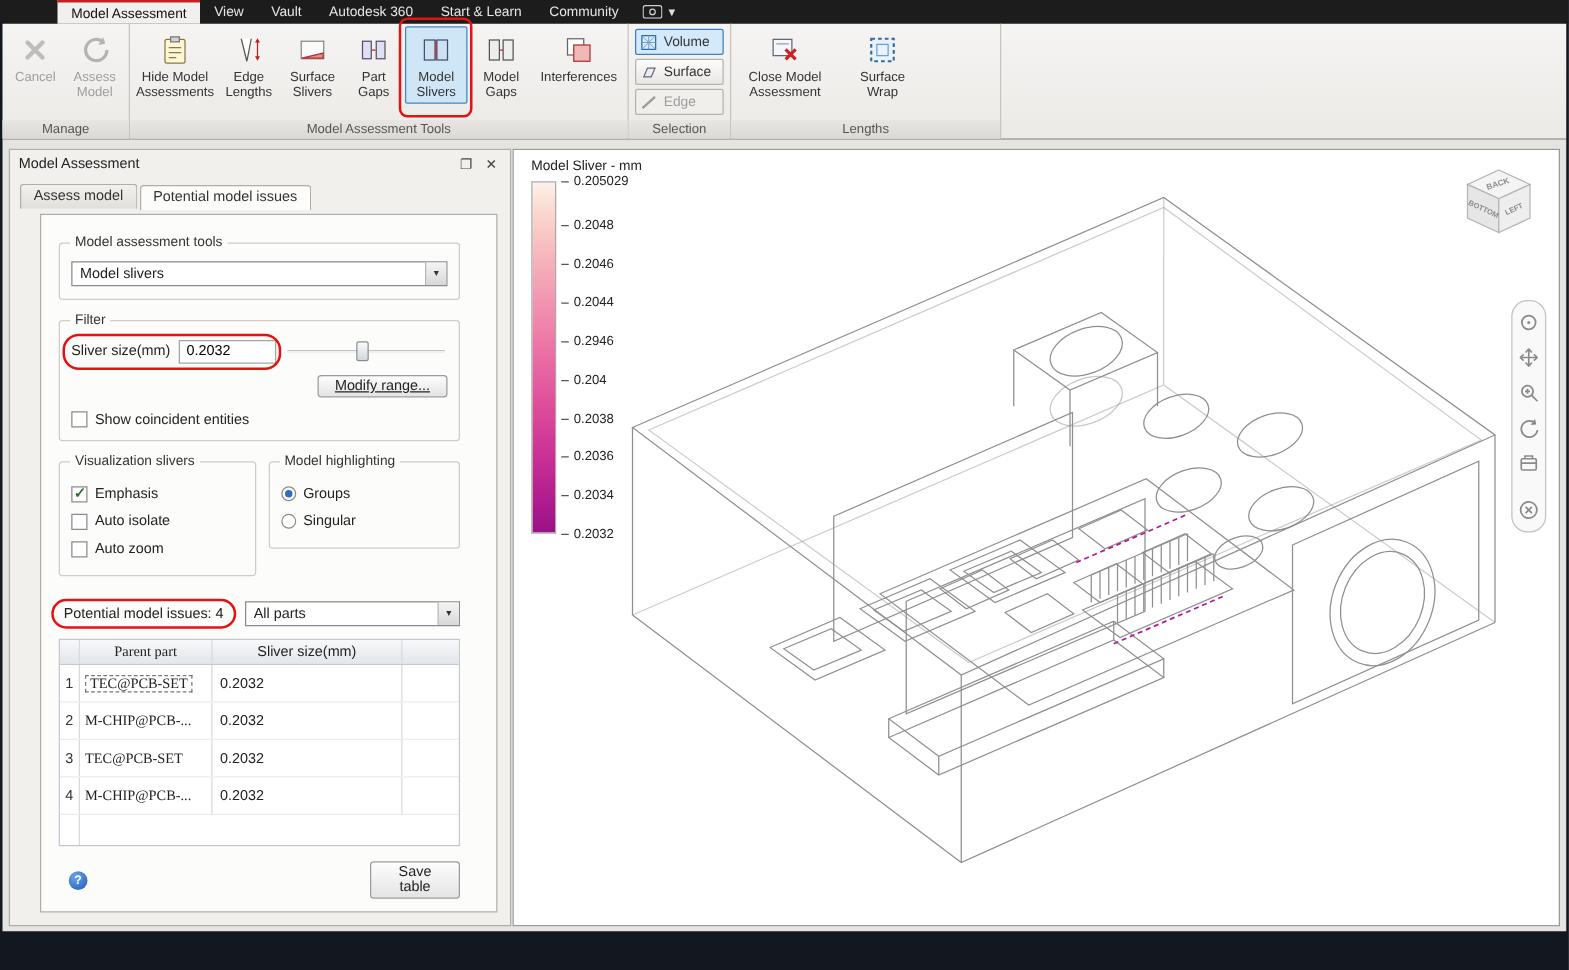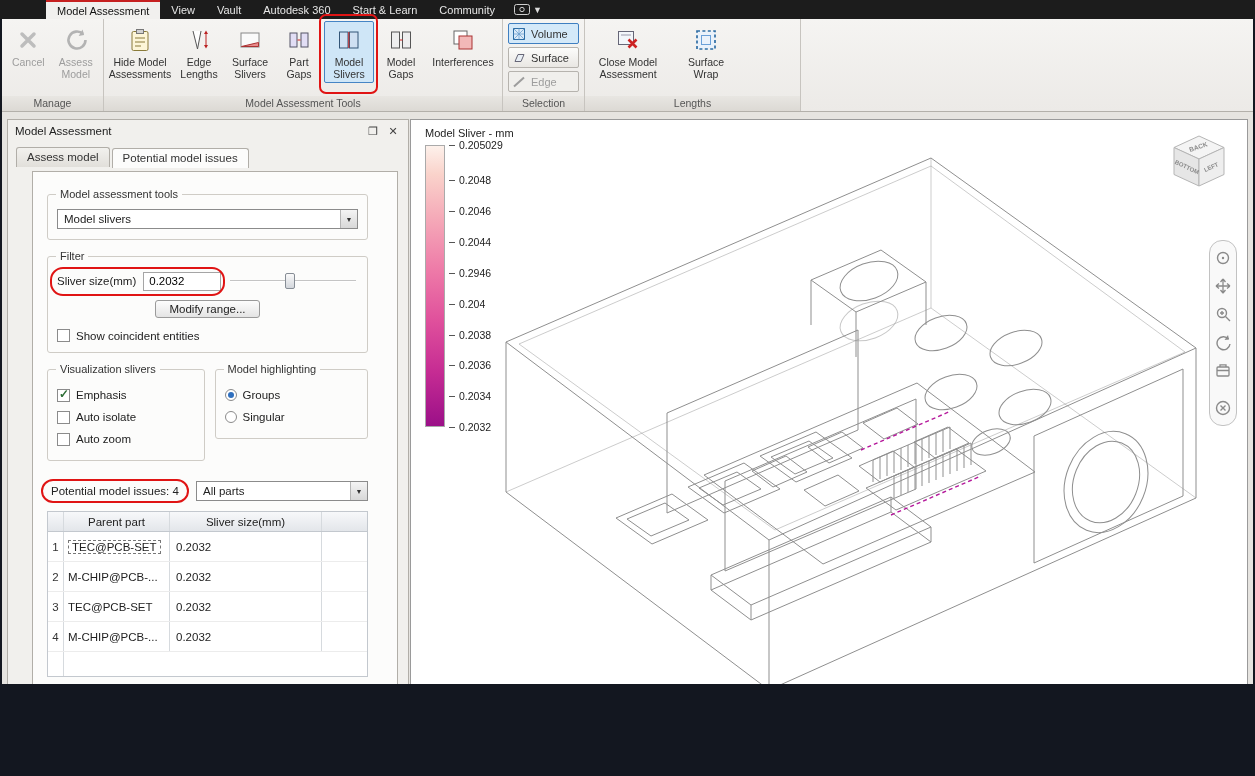--- a/index.html
+++ b/index.html
@@ -1,18 +1,18 @@
 <!DOCTYPE html>
 <html><head>
 <meta charset="utf-8">
 <style>
   * { margin:0; padding:0; box-sizing:border-box; }
   html,body { width:1255px; height:776px; }
   body { font-family:"Liberation Sans", sans-serif; font-size:12px; color:#222; background:#131720; }
-  .window { position:relative; width:1255px; height:684px; background:#131720; overflow:hidden; }
+  .window { position:relative; width:1255px; height:776px; background:#131720; overflow:hidden; }
 
   
   .menubar { position:absolute; left:0; top:0; width:1255px; height:19px; background:#1c1c1c; display:flex; align-items:stretch; }
   .menu-spacer { width:46px; }
   .menu-tab { color:#e6e6e6; font-size:11px; padding:0 11px; display:flex; align-items:center; cursor:default; }
   .menu-tab.active { background:#f1f0ee; color:#111; border-top:2px solid #c62020; }
   .menu-extra { display:flex; align-items:center; gap:3px; color:#ddd; padding:0 8px; font-size:9px; }
 
   
   .ribbon { position:absolute; left:2px; top:19px; width:1251px; height:93px; background:linear-gradient(#f5f4f2,#eceae7); border-bottom:1px solid #b3b0aa; display:flex; }
@@ -52,42 +52,42 @@
   .combo { display:flex; align-items:center; border:1px solid #8b8b8b; background:#fff; height:20px; font-size:11.5px; padding-left:6px; cursor:default; }
   .combo .caret-btn { margin-left:auto; width:17px; height:18px; background:linear-gradient(#f4f4f4,#d8d8d8); border-left:1px solid #b5b5b5; display:flex; align-items:center; justify-content:center; font-size:7px; color:#333; }
 
   .filter-row { position:relative; display:flex; align-items:center; gap:7px; }
   .sliver-wrap { position:relative; display:flex; align-items:center; gap:7px; }
   .sliver-label { white-space:nowrap; }
   .sliver-input { width:78px; height:19px; border:1px solid #a5a5a5; font-size:11.5px; padding:1px 5px; font-family:"Liberation Sans",sans-serif; }
   .slider { flex:1; position:relative; height:20px; }
   .slider .track { position:absolute; left:2px; right:2px; top:9px; height:2px; background:#c4c4c4; border-bottom:1px solid #fff; }
   .slider .thumb { position:absolute; left:44%; top:2px; width:10px; height:16px; background:linear-gradient(#fafafa,#d3d7dc); border:1px solid #868d95; border-radius:2px; }
-  .mr-row { display:flex; justify-content:center; margin-top:9px; }
+  .mr-row { display:flex; justify-content:flex-end; margin-top:9px;text-decoration:underline; }
   .btn { border:1px solid #9a9a9a; border-radius:3px; background:linear-gradient(#fdfdfd,#e4e4e4); font-size:11.5px; padding:2px 13px; color:#222; cursor:default; }
   .check-row { display:flex; align-items:center; gap:6px; margin-top:11px; }
   .checkbox { width:13px; height:13px; border:1px solid #8b8b8b; background:#fff; position:relative; flex:none; }
   .checkbox.checked::after { content:"✓"; position:absolute; left:1px; top:-3px; font-size:12px; font-weight:bold; color:#2c6e35; }
   .radio { width:12px; height:12px; border:1px solid #8b8b8b; border-radius:50%; background:#fff; position:relative; flex:none; }
   .radio.checked::after { content:""; position:absolute; left:2px; top:2px; width:6px; height:6px; border-radius:50%; background:#2f6fbe; }
   .opt-row { display:flex; align-items:center; gap:6px; height:22px; }
 
   .two-col { display:flex; gap:10px; margin-bottom:20px; }
   .gb.viz { width:158px; margin-bottom:0; }
   .gb.hil { width:154px; margin-bottom:0; align-self:flex-start; }
 
   .issues-row { display:flex; align-items:center; margin-bottom:10px; }
   .issues-label { position:relative; padding:2px 4px; white-space:nowrap; }
   .issues-combo { width:172px; margin-left:auto; }
 
   .issues-table { border:1px solid #c3c8ce; background:#fff; height:166px; overflow:hidden; font-size:11.5px; }
   .t-head { display:flex; height:20px; background:linear-gradient(#f7f8fa,#e3e6ea); border-bottom:1px solid #c3c8ce; align-items:center; }
   .tc { height:100%; display:flex; align-items:center; }
   .tc.num { width:16px; border-right:1px solid #d6dade; justify-content:center; flex:none; color:#333; }
-  .tc.parent { width:106px; border-right:1px solid #d6dade; padding-left:4px; flex:none; }
+  .tc.parent { width:106px; border-right:1px solid #d6dade; padding-left:4px; flex:none;font-family:Liberation Serif, serif; }
   .tc.size { width:152px; border-right:1px solid #d6dade; padding-left:6px; flex:none; }
   .tc.rest { flex:1; }
   .t-head .tc.parent, .t-head .tc.size { justify-content:center; padding-left:0; color:#222; }
   .t-row { display:flex; height:30px; border-bottom:1px solid #ececec; align-items:stretch; }
   .t-row .tc { align-items:center; }
   .cell-sel { border:1px dashed #777; padding:0 3px; }
   .t-filler { display:flex; height:25px; }
 
   .panel-bottom { display:flex; align-items:center; margin-top:12px; }
   .help-icon { width:15px; height:15px; border-radius:50%; background:radial-gradient(circle at 35% 30%, #6aa4e8, #1d5bb8); color:#fff; font-size:10px; font-weight:bold; display:flex; align-items:center; justify-content:center; margin-left:8px; cursor:default; }

